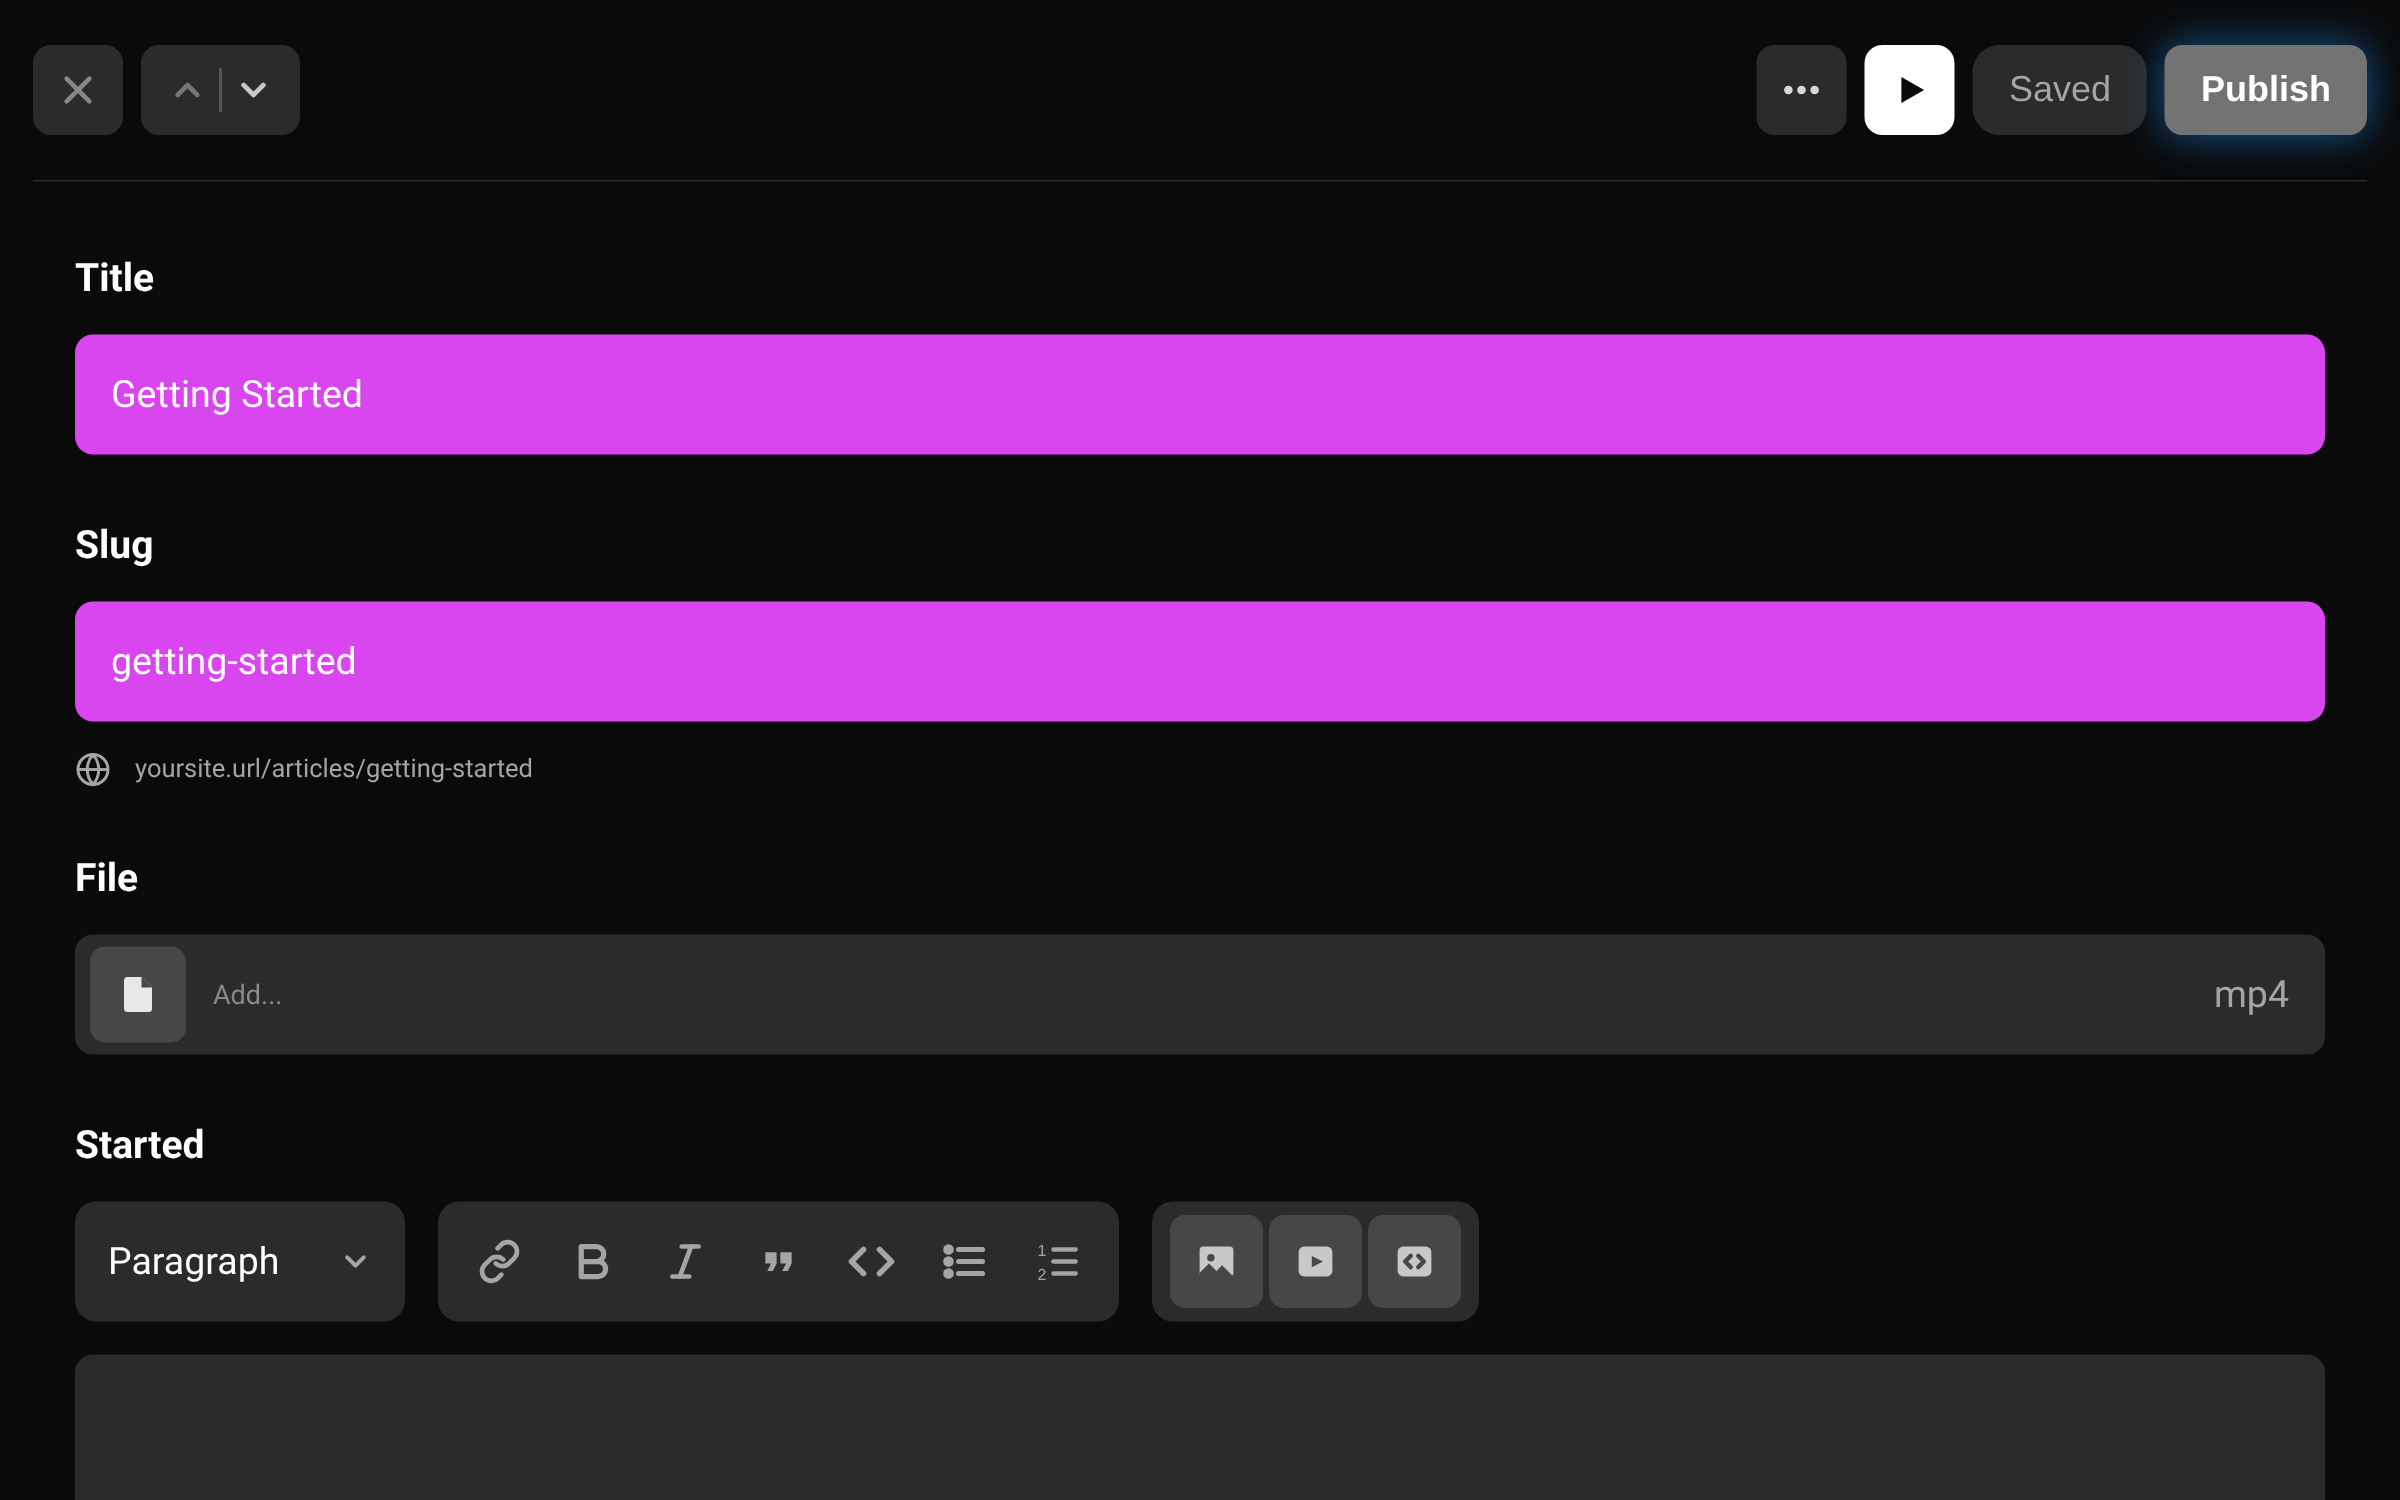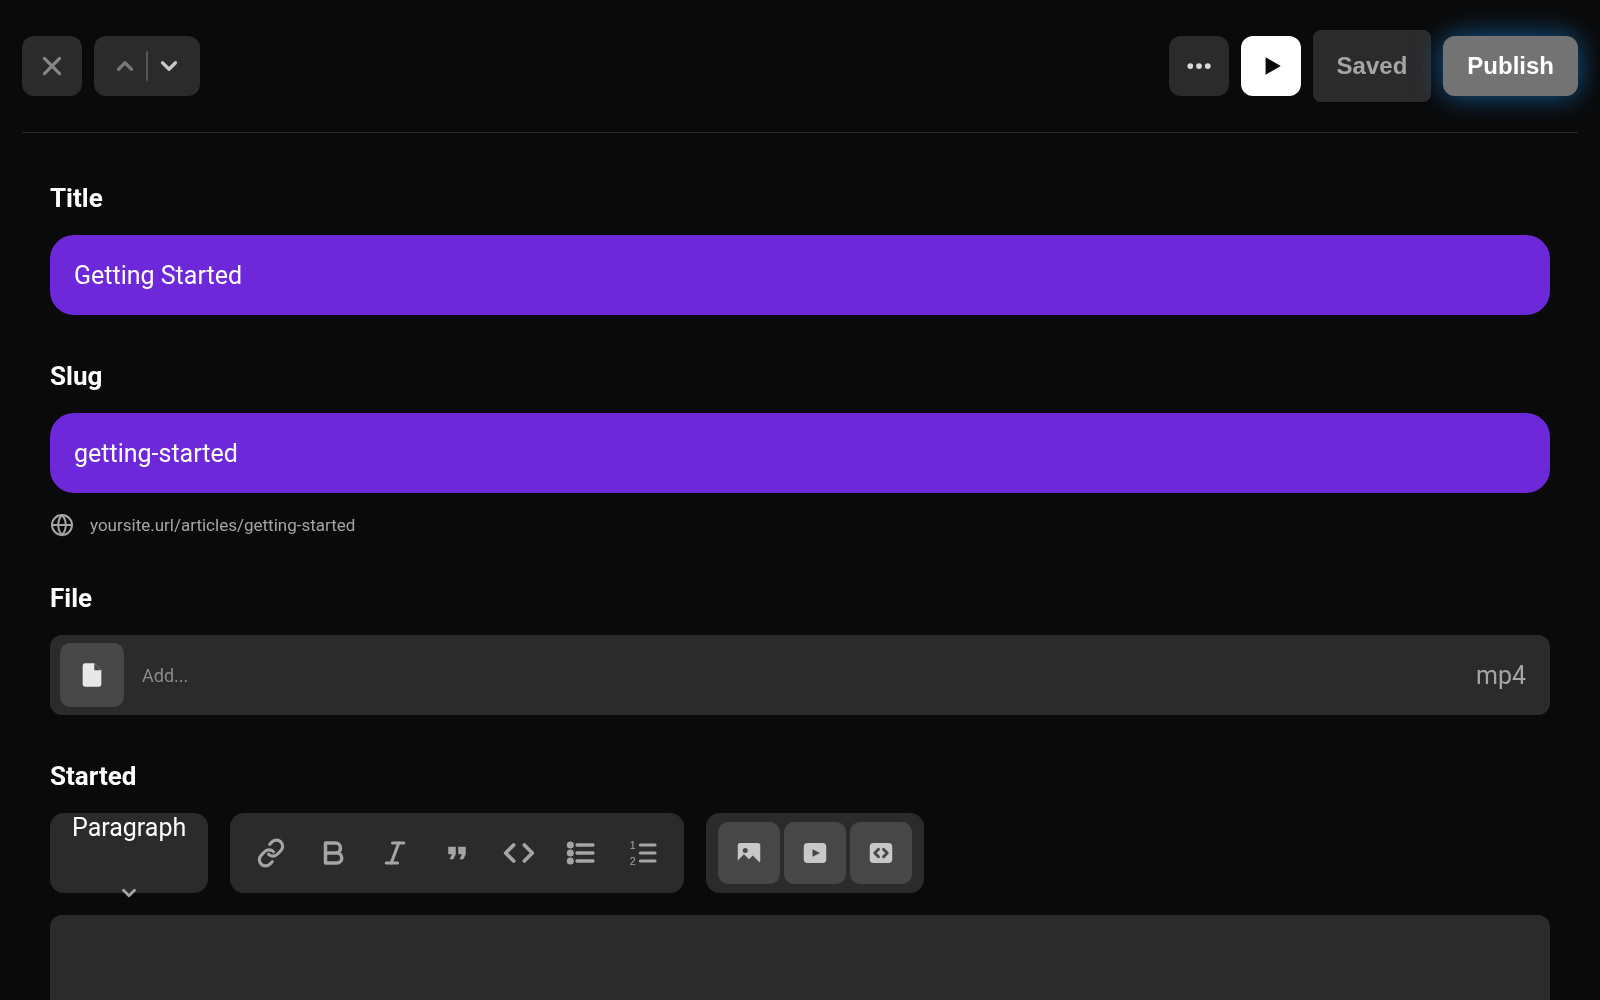--- a/index.html
+++ b/index.html
@@ -44,27 +44,27 @@
     display: flex;
     align-items: center;
     justify-content: center;
     background: none;
     border: none;
     cursor: pointer;
   }
   .nav-sep { width: 2px; height: 30px; background: #555; border-radius: 2px; }
   .play-btn { background: #fff; }
   .saved-btn {
-    height: 72px;
+    height: 60px;
     padding: 0 24px;
-    border-radius: 8px;
+    border-radius: 18px;
     background: #2b2b2b;
     color: #a5a5a5;
     font-size: 24px;
-    font-weight: 700;
+    font-weight: 400;
     display: flex;
     align-items: center;
     border: none;
   }
   .publish-btn {
     height: 60px;
     padding: 0 24px;
     border-radius: 12px;
     background: #737373;
     color: #fff;
@@ -72,23 +72,23 @@
     font-weight: 600;
     border: none;
     cursor: pointer;
     box-shadow: 0 0 28px rgba(27,141,240,0.6);
   }
   .content { padding: 50px 28px 0 28px; }
   .field-label { font-size: 26px; font-weight: 700; color: #fff; margin-bottom: 22px; }
   .text-input {
     width: 100%;
     height: 80px;
-    background: #6d28d9;
-    border: none;
-    border-radius: 24px;
+    background: #d946ef;
+    border: none;
+    border-radius: 12px;
     color: #fff;
     font-size: 25px;
     padding: 0 24px;
     outline: none;
     font-family: inherit;
   }
   .slug-hint {
     display: flex;
     align-items: center;
     gap: 16px;
@@ -130,21 +130,20 @@
   }
   .format-select {
     height: 80px;
     background: #2b2b2b;
     border-radius: 14px;
     display: flex;
     align-items: center;
     padding: 0 22px;
     gap: 40px;
     cursor: pointer;
-    flex-direction: column;
   }
   .format-label { font-size: 25px; color: #fff; }
   .toolbar-btn {
     width: 62px;
     height: 62px;
     display: flex;
     align-items: center;
     justify-content: center;
     background: none;
     border: none;

